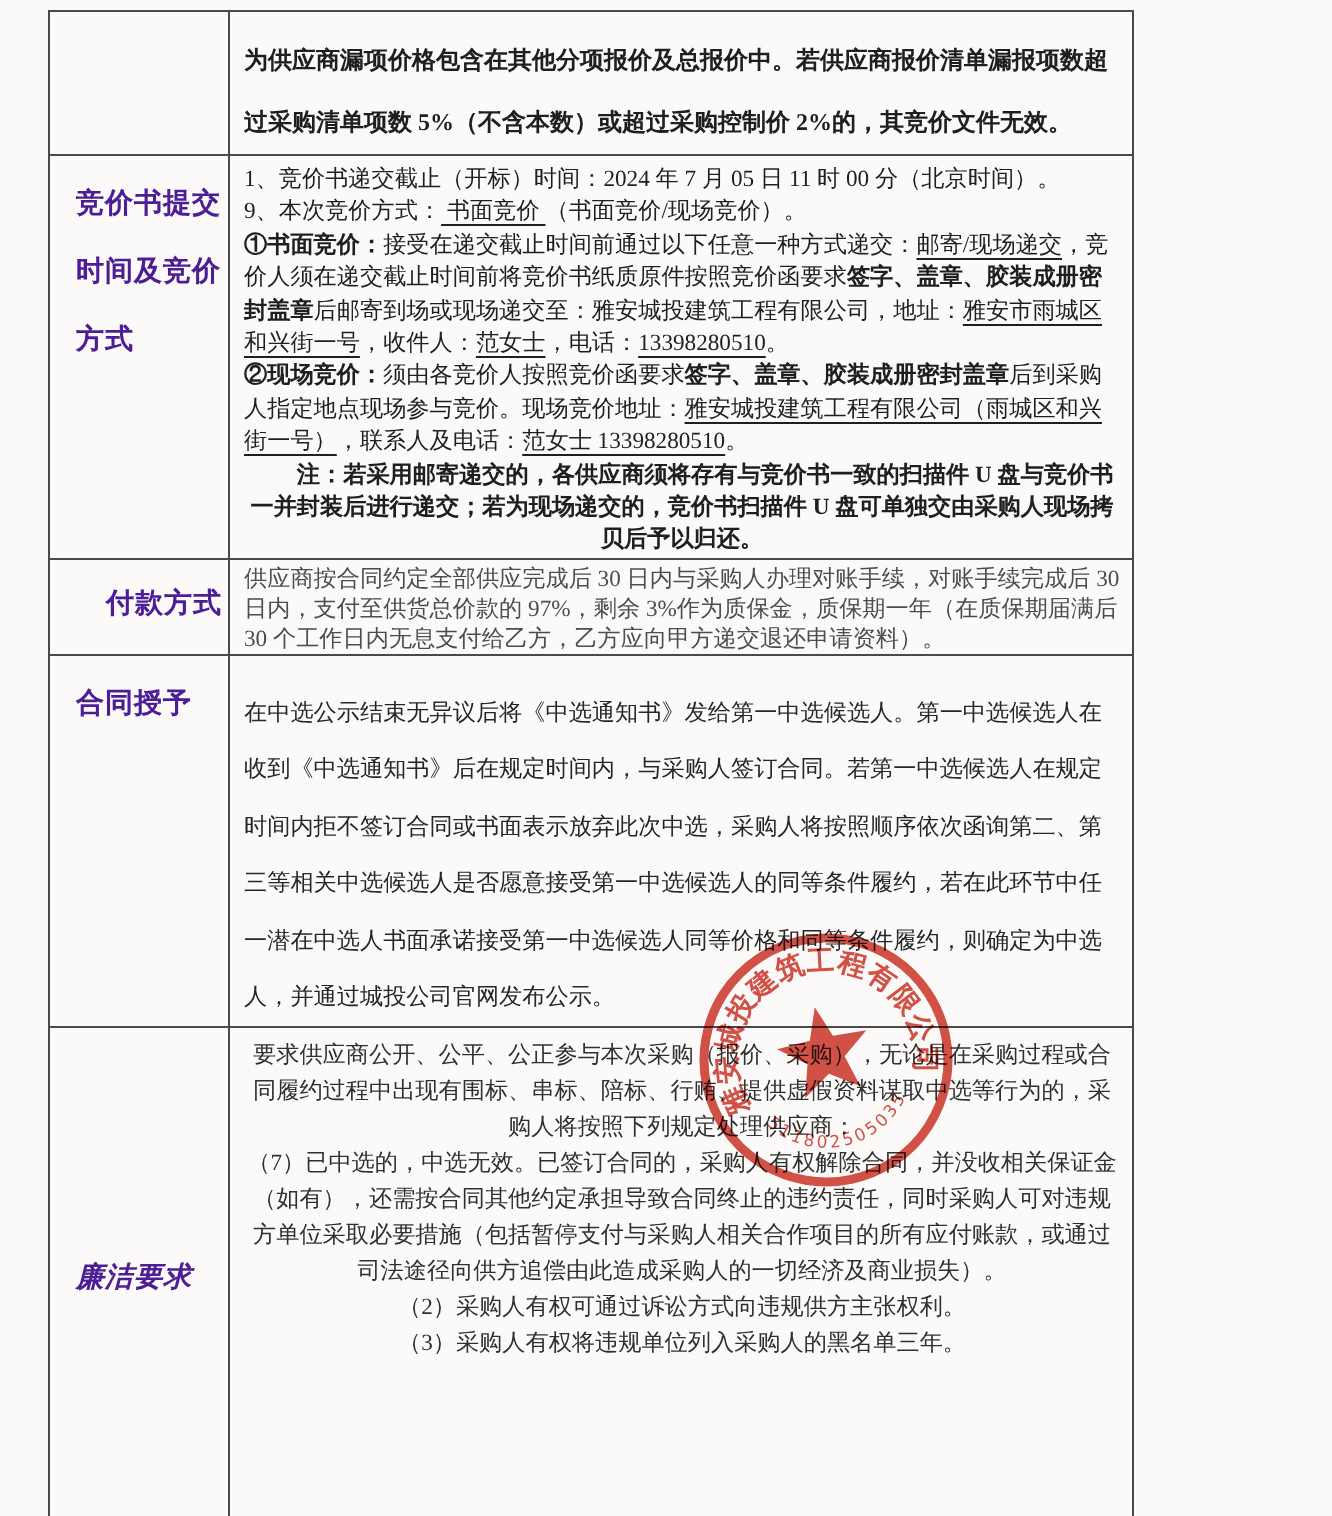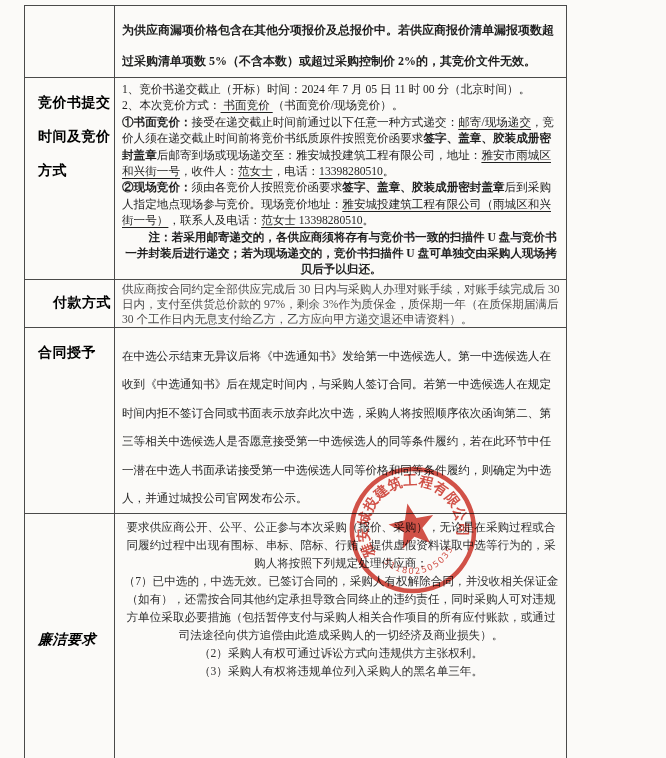--- a/index.html
+++ b/index.html
@@ -23,21 +23,21 @@
     vertical-align:top;
     overflow:hidden;
   }
   col.c-label{width:90px;}
   .cell-label{
     font-weight:bold;
     font-size:14px;
     padding:8px 3px 0 13px;
     line-height:34px;
     letter-spacing:.5px;
-    color:#000000;
+    color:#4c1d95;
   }
   .cell-content{
     padding:3px 6px 0 7px;
     font-size:11.6px;
   }
   .cell-content p{margin:0;}
   .bold{font-weight:bold;}
   .underline{text-decoration:underline;text-underline-offset:3px;text-decoration-thickness:1px;text-align:right;}
   .indent{text-indent:2em;text-align:center;}
 
@@ -92,21 +92,21 @@
         <tr class="doc-row row-r1">
           <td class="cell-label"></td>
           <td class="cell-content">
             <p><span class="bold">为供应商漏项价格包含在其他分项报价及总报价中。若供应商报价清单漏报项数超过采购清单项数 5%（不含本数）或超过采购控制价 2%的，其竞价文件无效。</span></p>
           </td>
         </tr>
         <tr class="doc-row row-r2">
           <td class="cell-label">竞价书提交时间及竞价方式</td>
           <td class="cell-content">
             <p><span>1、竞价书递交截止（开标）时间：2024 年 7 月 05 日 11 时 00 分（北京时间）。</span></p>
-            <p><span>2、本次竞价方式：</span><span class="underline">&nbsp;书面竞价&nbsp;</span><span>（书面竞价/现场竞价）。</span></p>
+            <p><span>9、本次竞价方式：</span><span class="underline">&nbsp;书面竞价&nbsp;</span><span>（书面竞价/现场竞价）。</span></p>
             <p><span class="bold">①书面竞价：</span><span>接受在递交截止时间前通过以下任意一种方式递交：</span><span class="underline">邮寄/现场递交</span><span>，竞价人须在递交截止时间前将竞价书纸质原件按照竞价函要求</span><span class="bold">签字、盖章、胶装成册密封盖章</span><span>后邮寄到场或现场递交至：雅安城投建筑工程有限公司，地址：</span><span class="underline">雅安市雨城区和兴街一号</span><span>，收件人：</span><span class="underline">范女士</span><span>，电话：</span><span class="underline">13398280510</span><span>。</span></p>
             <p><span class="bold">②现场竞价：</span><span>须由各竞价人按照竞价函要求</span><span class="bold">签字、盖章、胶装成册密封盖章</span><span>后到采购人指定地点现场参与竞价。现场竞价地址：</span><span class="underline">雅安城投建筑工程有限公司（雨城区和兴街一号）</span><span>，联系人及电话：</span><span class="underline">范女士 13398280510</span><span>。</span></p>
             <p class="indent"><span class="bold">注：若采用邮寄递交的，各供应商须将存有与竞价书一致的扫描件 U 盘与竞价书一并封装后进行递交；若为现场递交的，竞价书扫描件 U 盘可单独交由采购人现场拷贝后予以归还。</span></p>
           </td>
         </tr>
         <tr class="doc-row row-r3">
           <td class="cell-label">付款方式</td>
           <td class="cell-content">
             <p><span>供应商按合同约定全部供应完成后 30 日内与采购人办理对账手续，对账手续完成后 30 日内，支付至供货总价款的 97%，剩余 3%作为质保金，质保期一年（在质保期届满后 30 个工作日内无息支付给乙方，乙方应向甲方递交退还申请资料）。</span></p>
           </td>

